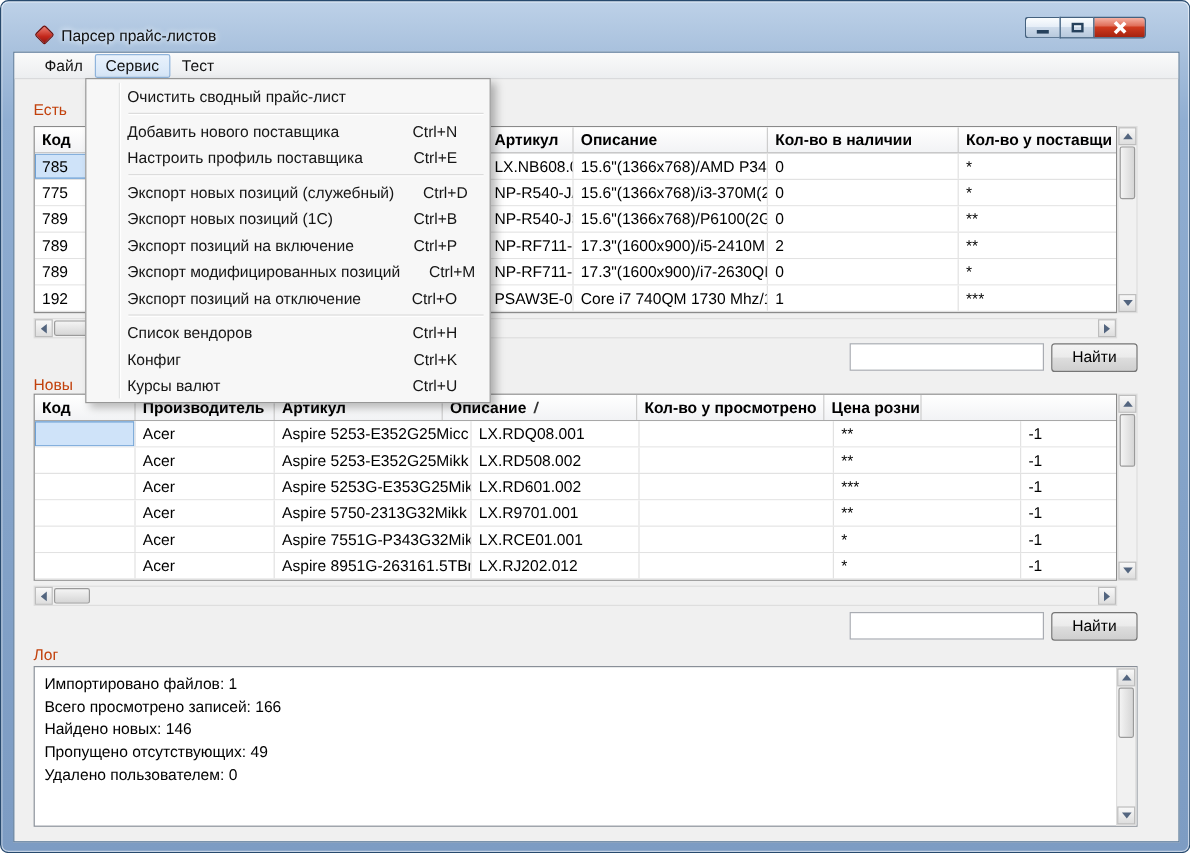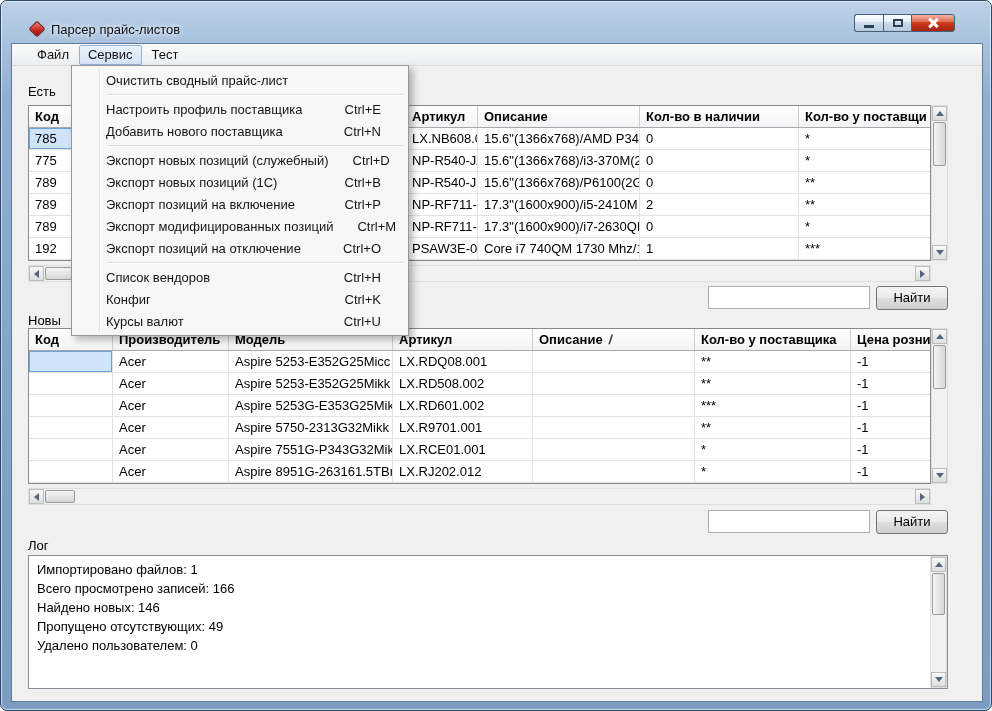--- a/index.html
+++ b/index.html
@@ -33,21 +33,21 @@
   
   .client{position:absolute;left:10px;top:42px;width:972px;height:659px;box-sizing:border-box;
     background:#f0f0f0;border:1px solid #5d7c9b;overflow:hidden;}
 
   .menubar{position:absolute;left:0;top:0;width:100%;height:22px;box-sizing:border-box;
     background:linear-gradient(#fafafa,#eceef0);border-bottom:1px solid #d9dadc;
     display:flex;align-items:center;padding-left:15px;color:#111;}
   .mb-item{padding:2px 9px 3px;border:1px solid transparent;white-space:nowrap;}
   .mb-item.active{background:linear-gradient(#e9f2fc,#d5e5f7);border:1px solid #8fb4dc;border-radius:2px;padding:1px 8px 2px;}
 
-  .sec-label{position:absolute;color:#000000;white-space:nowrap;}
+  .sec-label{position:absolute;color:#c2410c;white-space:nowrap;}
   #label-base{left:16px;top:40px;}
   #label-new{left:16px;top:269px;}
   #label-log{left:16px;top:494px;}
 
   
   .grid{position:absolute;background:#fff;border:1px solid #8a8a8a;box-sizing:border-box;overflow:hidden;}
   #grid-base{left:16px;top:61px;width:903px;height:156px;}
   #grid-new{left:16px;top:284px;width:903px;height:156px;}
   .g-head{display:flex;height:22px;box-sizing:border-box;
     background:linear-gradient(#ffffff,#f2f3f5);border-bottom:1px solid #a8a8a8;text-align:center;}
@@ -228,32 +228,29 @@
     <div class="sec-label" id="label-new">Новы</div>
 
     <div class="grid" id="grid-new">
         <div class="g-head">
           <div class="g-hc" style="width: 84px;">
             <span>Код</span>
           </div>
           <div class="g-hc" style="width: 116px;">
             <span>Производитель</span>
           </div>
-          <div class="g-hc" style="width: 164px;">
-            <span>Модель</span>
-          </div>
           <div class="g-hc" style="width: 140px;">
             <span>Артикул</span>
           </div>
           <div class="g-hc" style="width: 162px;">
             <span>Описание</span>
             <span class="sortmark">/</span>
           </div>
           <div class="g-hc" style="width: 156px;">
-            <span>Кол-во у поставщика</span>
+            <span>Кол-во у просмотрено</span>
           </div>
           <div class="g-hc" style="width: 81px;">
             <span>Цена розни</span>
           </div>
         </div>
         <div class="g-row">
           <div class="g-cell sel" style="width: 84px;"></div>
           <div class="g-cell" style="width: 116px;">Acer</div>
           <div class="g-cell" style="width: 164px;">Aspire 5253-E352G25Micc</div>
           <div class="g-cell" style="width: 140px;">LX.RDQ08.001</div>
@@ -354,27 +351,27 @@
 
   </div>
 
   <div id="service-menu">
       <div class="menu-item">
         <span class="mi-label">Очистить сводный прайс-лист</span>
         <span class="mi-key"></span>
       </div>
       <div class="menu-sep"></div>
       <div class="menu-item">
+        <span class="mi-label">Добавить нового поставщика</span>
+        <span class="mi-key">Ctrl+N</span>
+      </div>
+      <div class="menu-item">
         <span class="mi-label">Настроить профиль поставщика</span>
         <span class="mi-key">Ctrl+E</span>
       </div>
-      <div class="menu-item">
-        <span class="mi-label">Добавить нового поставщика</span>
-        <span class="mi-key">Ctrl+N</span>
-      </div>
       <div class="menu-sep"></div>
       <div class="menu-item">
         <span class="mi-label">Экспорт новых позиций (служебный)</span>
         <span class="mi-key">Ctrl+D</span>
       </div>
       <div class="menu-item">
         <span class="mi-label">Экспорт новых позиций (1С)</span>
         <span class="mi-key">Ctrl+B</span>
       </div>
       <div class="menu-item">

